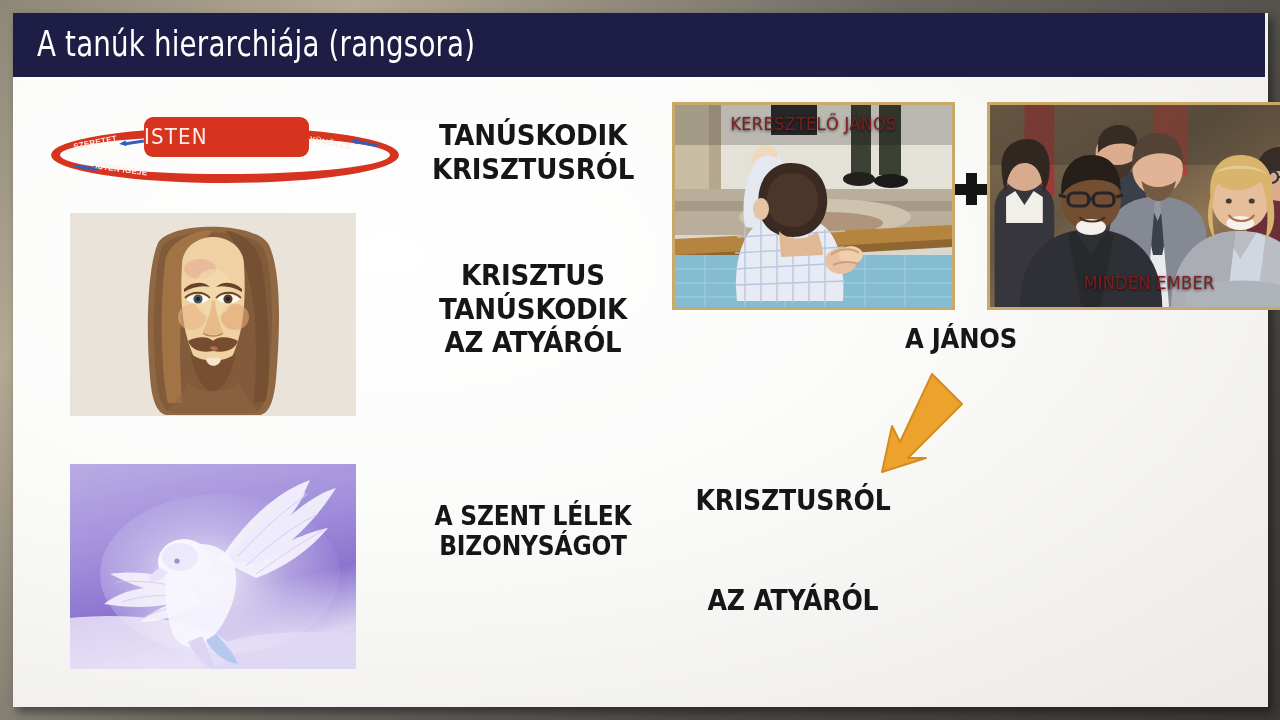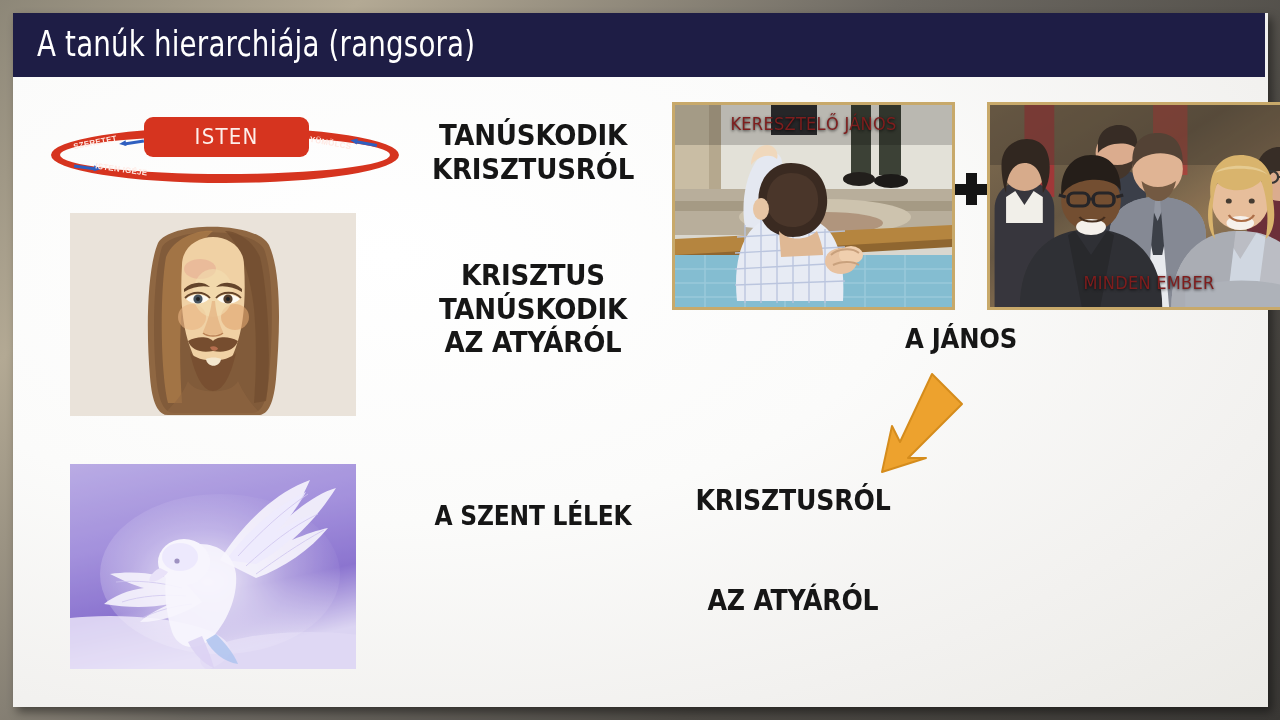--- a/index.html
+++ b/index.html
@@ -55,21 +55,21 @@
     position:absolute; left:0; top:10px; width:348px; height:56px;
     border:9px solid #d6341f; border-radius:50%/50%;
     background:transparent;
   }
   #isten-box {
     position:absolute; left:93px; top:0px; width:165px; height:40px;
     background:#d6341f; border-radius:9px;
   }
   #isten-label {
     position:absolute; left:0; right:0; top:50%; transform:translateY(-52%);
-    text-align:center; color:#fdeeea;
+    text-align:left; color:#fdeeea;
     font-family:"DejaVu Sans Condensed","Liberation Sans", sans-serif;
     font-size:22px; font-weight:400; letter-spacing:1.2px;
   }
   .ring-word {
     position:absolute; color:#ffe8e2;
     font-family:"Liberation Sans", sans-serif;
     font-size:8px; font-weight:700; letter-spacing:.3px; white-space:nowrap;
   }
   #word-szeretet { left:22px; top:21px; transform:rotate(-11deg); }
   #word-istenigeje { left:44px; top:48px; transform:rotate(8deg); }
@@ -428,20 +428,21 @@
   </div>
 
   <div class="blk" id="txt-krisztus">
     <span>KRISZTUS</span>
     <span>TANÚSKODIK</span>
     <span>AZ ATYÁRÓL</span>
   </div>
 
   <div class="blk" id="txt-lelek">
     <span>A SZENT LÉLEK</span>
+    <span>BIZONYSÁGOT</span>
   </div>
 
   <div class="blk" id="txt-tanuk">A JÁNOS</div>
 
   <div class="blk" id="txt-krisztusrol">KRISZTUSRÓL</div>
 
   <div class="blk" id="txt-atyarol">AZ ATYÁRÓL</div>
 
 </div>
 

